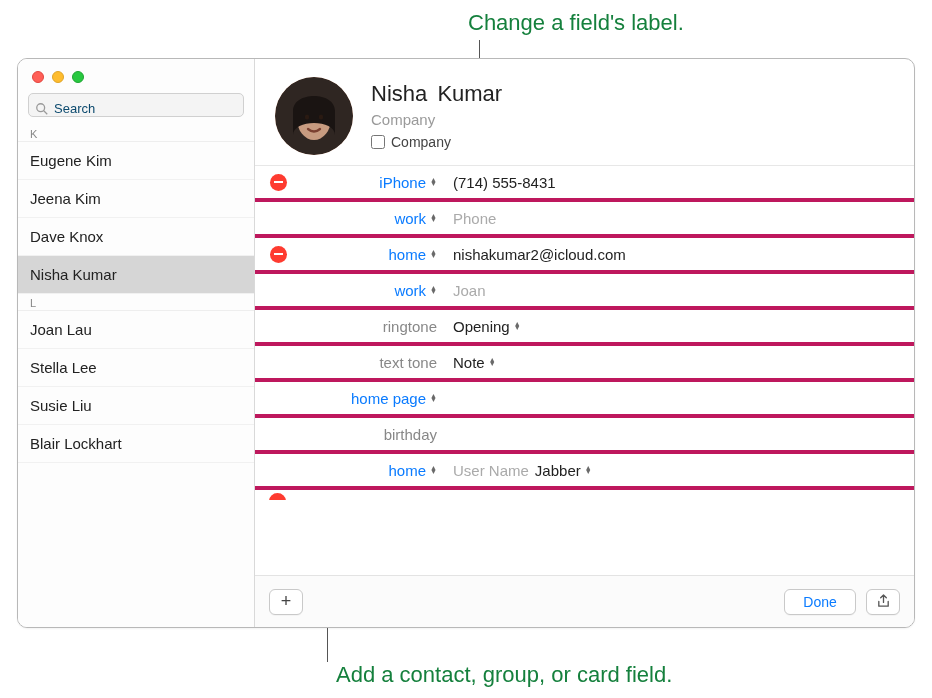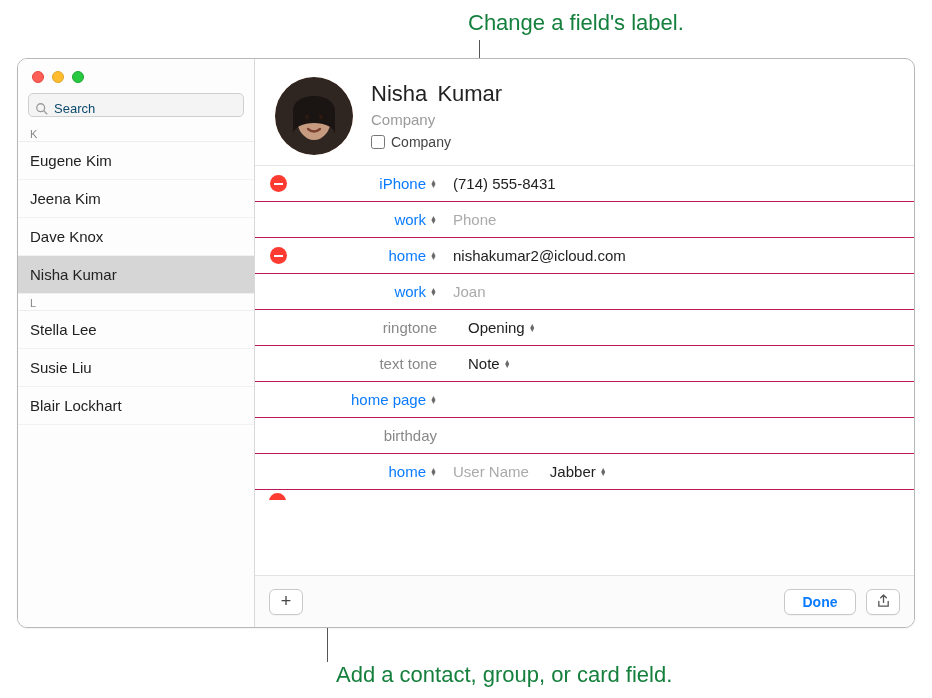--- a/index.html
+++ b/index.html
@@ -35,43 +35,43 @@
   .avatar { width:78px; height:78px; border-radius:50%; background:#b08a78; margin-right:18px; position:relative; overflow:hidden;}
   .avatar svg { width:78px; height:78px;}
   .name-block { flex:1; padding-top:4px;}
   .name-row { font-size:22px; font-weight:400; color:#222; margin-bottom:4px;}
   .name-row span { margin-right:4px;}
   .company-field { font-size:15px; color:#9a9a9a; margin-bottom:6px;}
   .company-check { display:flex; align-items:center; font-size:14px; color:#444;}
   .company-check input { margin-right:6px; width:14px; height:14px;}
 
   .fields { border-top:1px solid #e7e7e7; }
-  .frow { display:flex; min-height:36px; border-bottom:1px solid #be185d; padding:0 12px 0 0;}
+  .frow { display:flex; min-height:36px; border-bottom:4px solid #be185d; padding:0 12px 0 0;}
   .remove-col { width:46px; display:flex; justify-content:center; align-items:center;}
   .remove-btn { width:17px; height:17px; border-radius:50%; background:#fe3b30; display:flex; justify-content:center; align-items:center; color:#fff;}
   .remove-btn::before { content:""; display:block; width:9px; height:2px; background:#fff;}
   .label-col { width:142px; text-align:right; padding-right:6px; display:flex; justify-content:flex-end; align-items:center; gap:4px;}
   .label-blue { color:#0a7bff; }
   .label-grey { color:#888;margin-left:8px; }
   .chevud { display:inline-flex; flex-direction:column; line-height:4px; font-size:7px; color:#6a6a6a;}
   .value-col { flex:1; padding-left:10px; font-size:15px; color:#222; display:flex; align-items:center; gap:6px;}
   .value-col .ph { color:#aaa; }
-  .mini-select { display:inline-flex; align-items:center; gap:4px; color:#222;margin-left:15px;}
+  .mini-select { display:inline-flex; align-items:center; gap:4px; color:#222;}
   .mini-select .chevud { color:#6a6a6a;}
 
   
   .peek { height:10px; overflow:hidden; padding-left:14px;}
   .peek .remove-btn { transform: translateY(3px);}
 
   
   .footer { border-top:1px solid #e3e3e3; height:52px; display:flex; align-items:center; padding:0 14px; gap:10px; background:#fbfbfb;}
   .spacer { flex:1; }
   .btn { height:26px; border:1px solid #c9c9c9; background:#fff; border-radius:6px; font-size:14px; display:flex; align-items:center; justify-content:center; box-shadow:0 1px 0 rgba(0,0,0,0.03);}
   .btn.add { width:34px; font-size:18px; color:#444;}
-  .btn.done { width:72px; color:#0a7bff; font-weight:700;}
+  .btn.done { width:72px; color:#0a7bff; font-weight:400;}
   .btn.share { width:34px;}
   .btn.share svg { width:15px; height:15px; stroke:#555; fill:none;}
 
 </style>
 </head>
 <body>
 
 <div class="callout" id="callout-top">Change a field's label.</div>
 <div class="callout-line" style="left:479px; top:40px; width:1px; height:192px;"></div>
 <div class="callout" id="callout-bottom">Add a contact, group, or card field.</div>
@@ -92,20 +92,21 @@
         </svg>
       <span>Search</span>
     </div>
     <div id="contact-list">
         <div class="section-lbl">K</div>
         <div class="contact-row">Eugene Kim</div>
         <div class="contact-row">Jeena Kim</div>
         <div class="contact-row">Dave Knox</div>
         <div class="contact-row selected">Nisha Kumar</div>
         <div class="section-lbl">L</div>
+        <div class="contact-row">Joan Lau</div>
         <div class="contact-row">Stella Lee</div>
         <div class="contact-row">Susie Liu</div>
         <div class="contact-row">Blair Lockhart</div>
       </div>
   </div>
 
   <div class="detail">
     <div class="detail-body">
       <div class="header">
         <div class="avatar">

